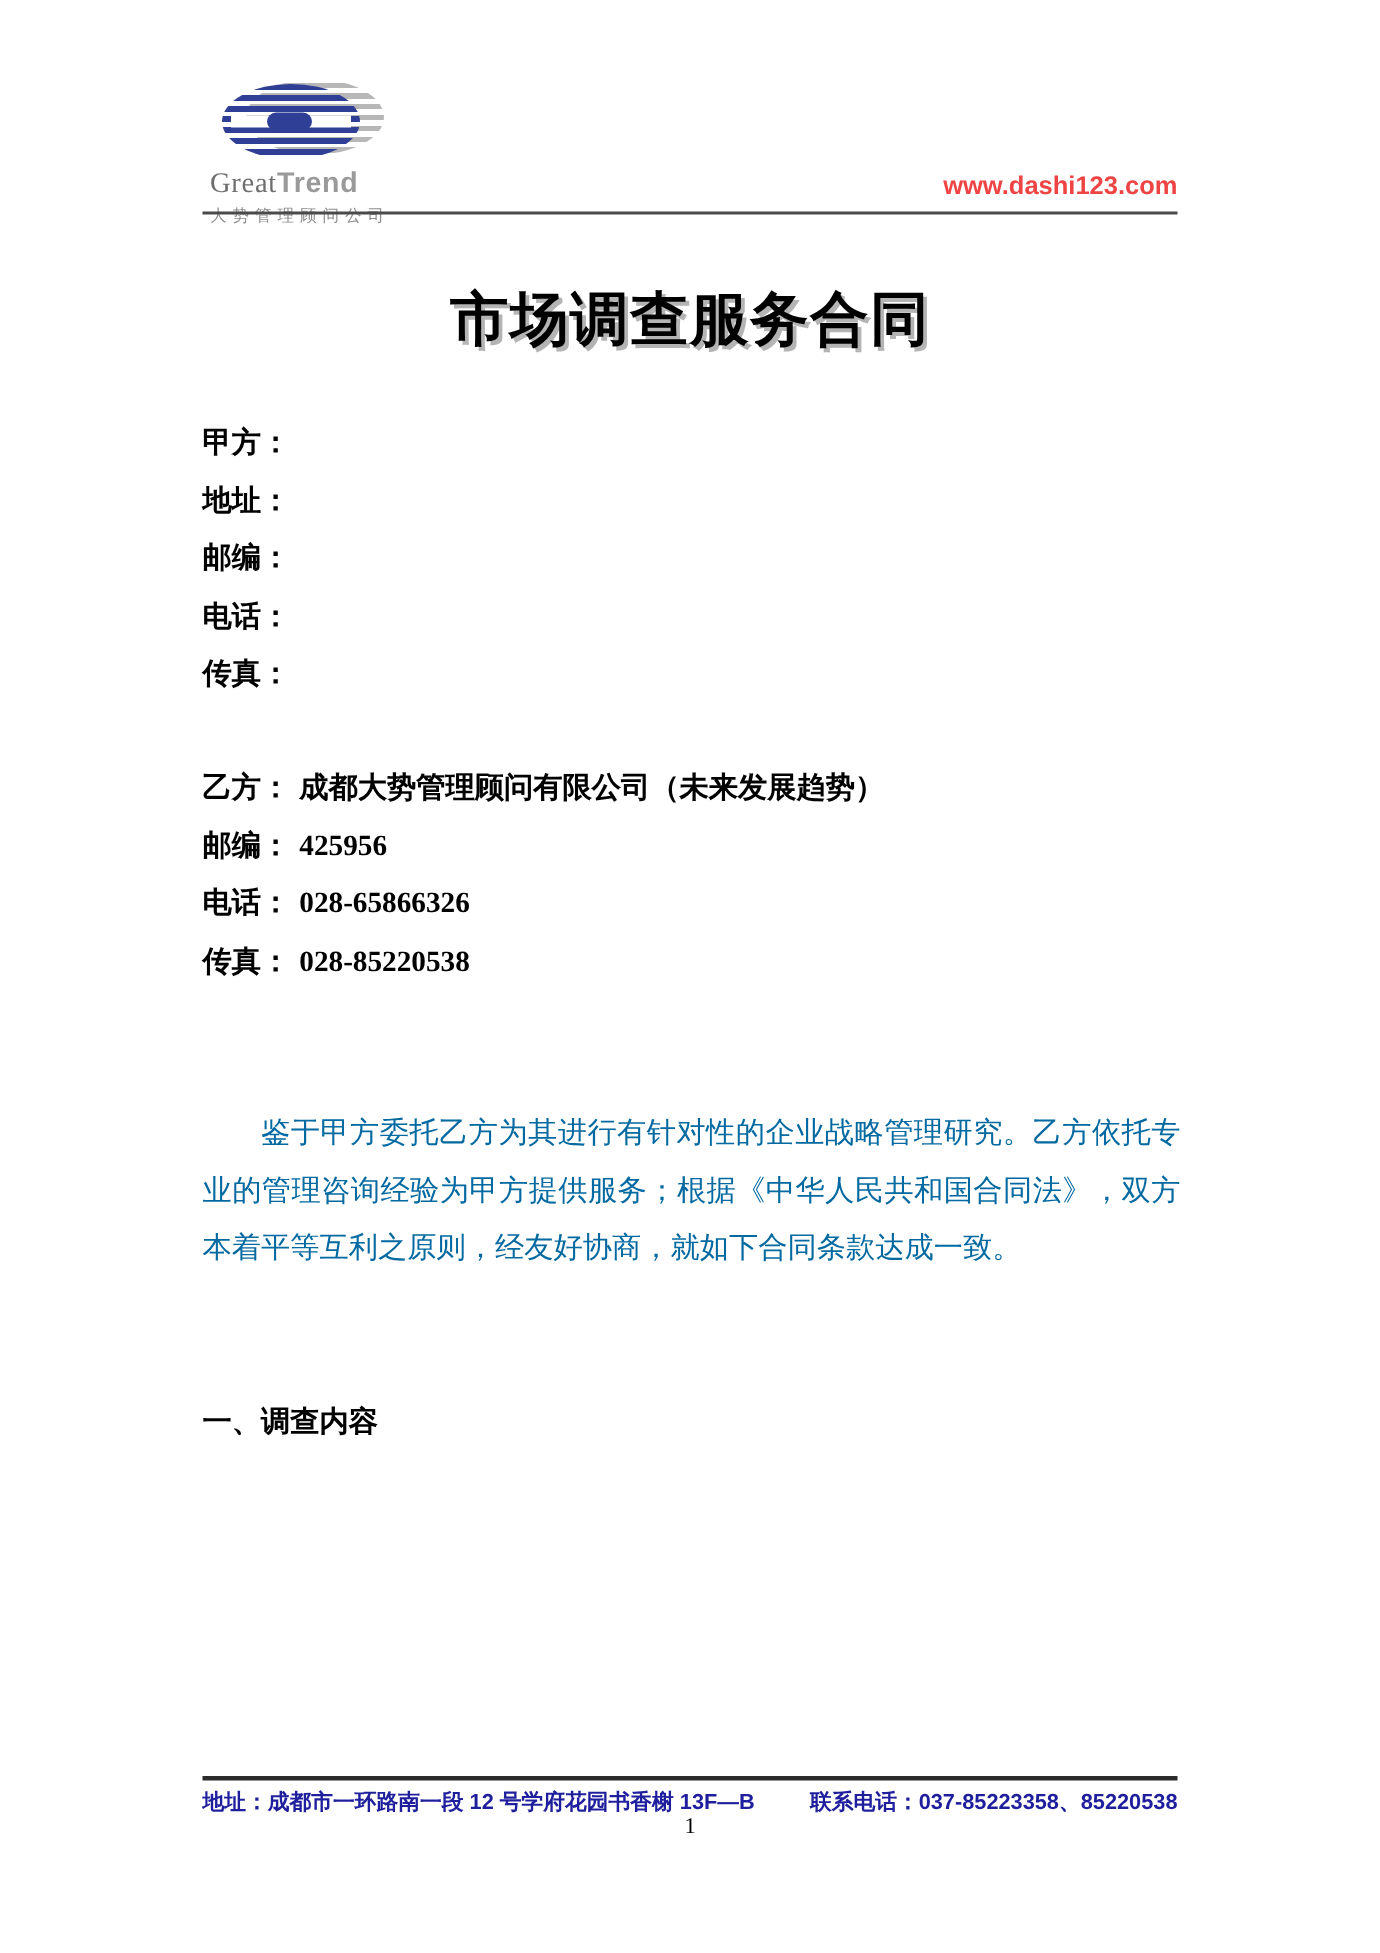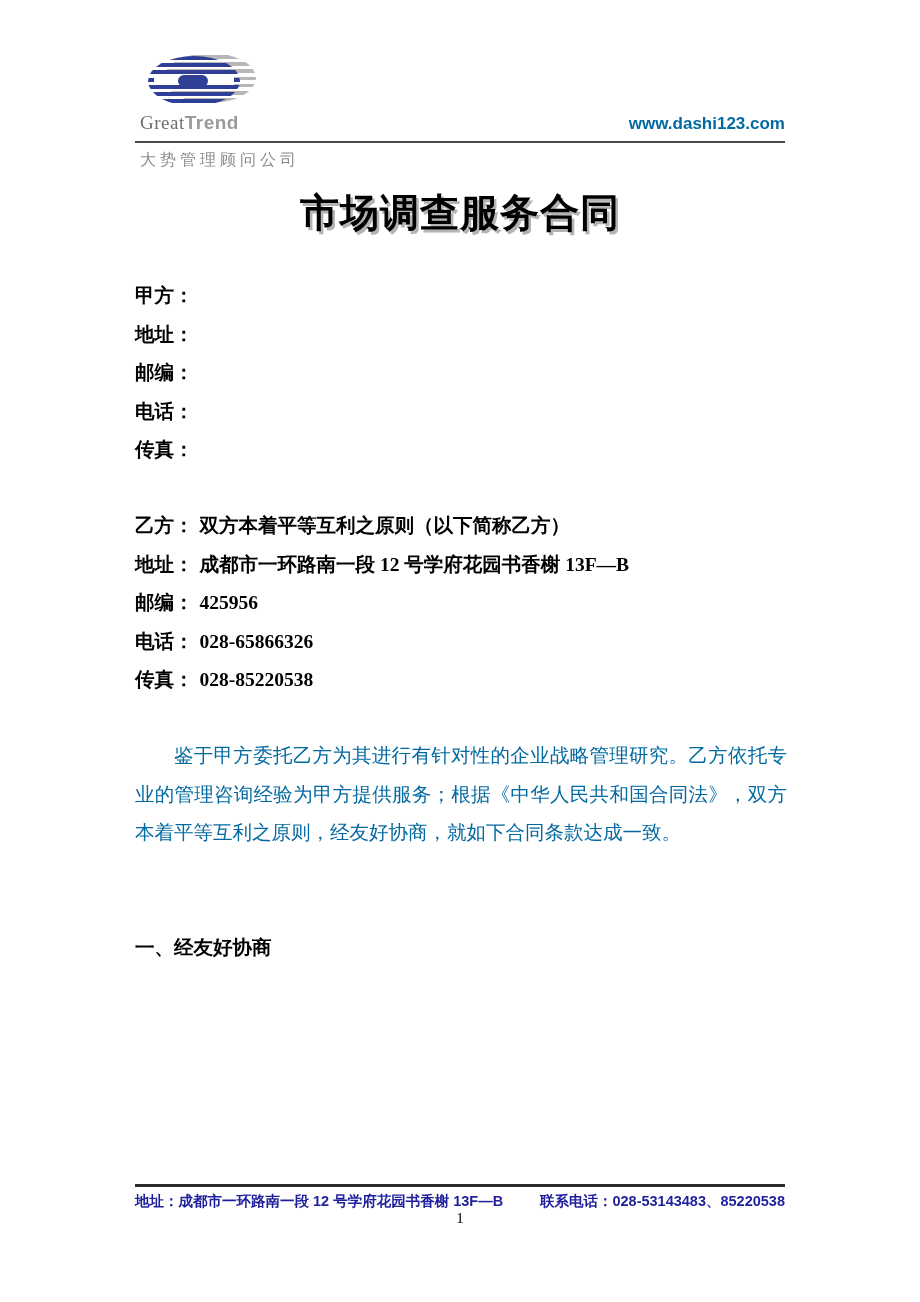--- a/index.html
+++ b/index.html
@@ -62,34 +62,34 @@
   .brand-en .great {
     font-family: "Liberation Serif", "DejaVu Serif", serif;
     color: #6f6f6f;
   }
   .brand-en .trend {
     font-family: "Liberation Sans", "DejaVu Sans", sans-serif;
     font-weight: bold;
     color: #9a9a9a;
   }
   .brand-cn {
-    margin-top: 16px;
-    font-family: "Liberation Sans", "DejaVu Sans", sans-serif;
-    font-size: 16px;
+    margin-top: 2px;
+    font-family: "Liberation Sans", "DejaVu Sans", sans-serif;
+    font-size: 11px;
     letter-spacing: 4px;
     color: #8c8c8c;
     white-space: nowrap;
   }
   .website {
     position: absolute;
     right: 135px; top: 114px;
     font-family: "Liberation Sans", "DejaVu Sans", sans-serif;
     font-weight: bold;
     font-size: 17px;
-    color: #0369a1;
+    color: #ef4444;
     cursor: pointer;
   }
   .header-rule {
     position: absolute;
     left: 135px; top: 141px;
     width: 650px; height: 0;
     border-top: 2px solid #4a4a4a;
   }
 
   
@@ -195,31 +195,30 @@
 
   <section class="party party-a">
     <div class="party-line"><span class="label">甲方：</span><span class="value"></span></div>
     <div class="party-line"><span class="label">地址：</span><span class="value"></span></div>
     <div class="party-line"><span class="label">邮编：</span><span class="value"></span></div>
     <div class="party-line"><span class="label">电话：</span><span class="value"></span></div>
     <div class="party-line"><span class="label">传真：</span><span class="value"></span></div>
   </section>
 
   <section class="party party-b">
-    <div class="party-line"><span class="label">乙方：</span><span class="value">双方本着平等互利之原则（以下简称乙方）</span></div>
-    <div class="party-line"><span class="label">地址：</span><span class="value">成都市一环路南一段 12 号学府花园书香榭 13F—B</span></div>
+    <div class="party-line"><span class="label">乙方：</span><span class="value">成都大势管理顾问有限公司（未来发展趋势）</span></div>
     <div class="party-line"><span class="label">邮编：</span><span class="value">425956</span></div>
     <div class="party-line"><span class="label">电话：</span><span class="value">028-65866326</span></div>
     <div class="party-line"><span class="label">传真：</span><span class="value">028-85220538</span></div>
   </section>
 
   <p class="para preamble">鉴于甲方委托乙方为其进行有针对性的企业战略管理研究。乙方依托专业的管理咨询经验为甲方提供服务；根据《中华人民共和国合同法》，双方本着平等互利之原则，经友好协商，就如下合同条款达成一致。</p>
 
-  <h2 class="section-heading">一、经友好协商</h2>
+  <h2 class="section-heading">一、调查内容</h2>
 
   <div class="footer-rule"></div>
   <div class="footer">
     <span class="footer-address">地址：成都市一环路南一段 12 号学府花园书香榭 13F—B</span>
-    <span class="footer-phone">联系电话：028-53143483、85220538</span>
+    <span class="footer-phone">联系电话：037-85223358、85220538</span>
   </div>
   <div class="page-number">1</div>
 
 </div>
 
 </body></html>

